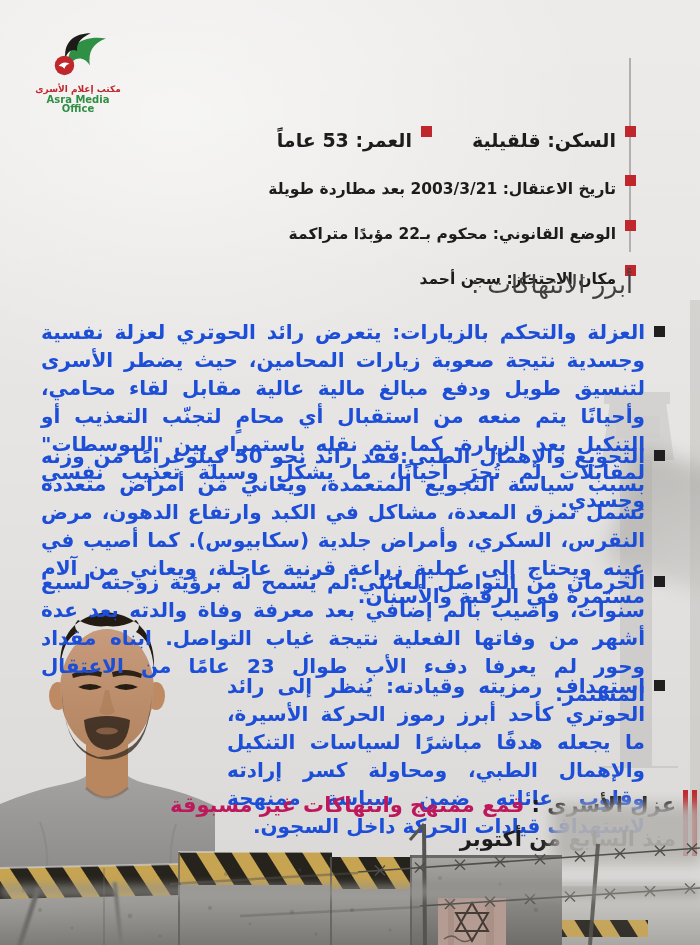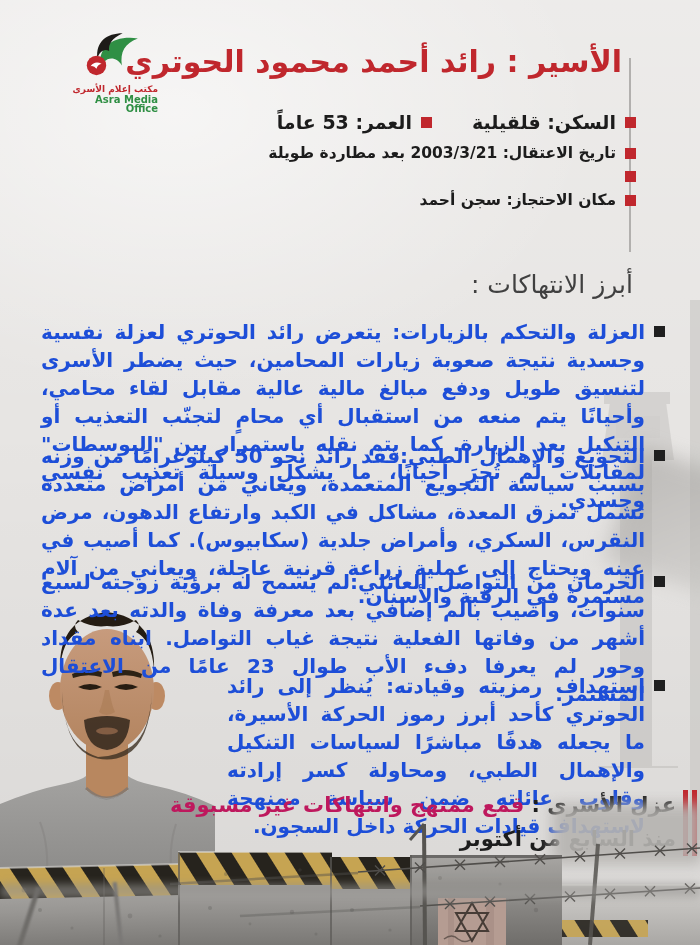--- a/index.html
+++ b/index.html
@@ -24,37 +24,37 @@
   .hutblur { position:absolute; left:552px; top:804px; width:150px; height:60px; z-index:4;
     background:#b6b4b1; filter:blur(7px); opacity:.9; }
   .blurbar { position:absolute; left:0; top:884px; width:700px; height:14px; z-index:6;
     background:linear-gradient(#8c8a87,#a5a3a0); filter:blur(4px); opacity:.6; }
   .pole1 { position:absolute; left:26px; top:886px; width:5px; height:64px; z-index:6;
     background:#6e6c69; filter:blur(1px); transform:rotate(18deg); }
   .pole2 { position:absolute; left:116px; top:882px; width:4px; height:64px; z-index:6;
     background:#7a7876; filter:blur(1.2px); transform:rotate(-6deg); }
 
   
-  .logo { position:absolute; left:30px; top:30px; width:96px; z-index:3; text-align:right; direction:ltr;margin-left:32px; }
+  .logo { position:absolute; left:30px; top:30px; width:96px; z-index:3; text-align:center; direction:ltr; }
   .logo svg { display:block; margin:0 auto; }
   .logo-ar { font-size:9px; font-weight:bold; color:#c0272d; line-height:11px; }
   .logo-en { font-size:10px; font-weight:bold; color:#2f8f44; line-height:9px; }
 
   
   .title { position:absolute; top:44px; right:78px; margin:0; z-index:3;
     font-size:30px; font-weight:bold; color:#c0272d; letter-spacing:0; }
   .vline { position:absolute; right:69px; top:58px; width:2px; height:194px;
     background:#b2b0ae; z-index:2; }
 
   
   .profile { position:absolute; top:111px; right:64px; z-index:3; }
   .prow { display:flex; align-items:center; margin-bottom:9px; }
   .sq { flex:0 0 auto; width:11px; height:11px; background:#c0272d; margin-left:9px; }
   .sq.dark { background:#1f1f1f; }
-  .ptxt { font-size:15.5px; font-weight:bold; white-space:nowrap; }
+  .ptxt { font-size:15.5px; font-weight:bold; white-space:nowrap;margin-top:18px; }
   .ptxt.lg { font-size:19px; }
   .prow.lg { margin-bottom:11px; }
   .age-gap { margin-right:40px; }
 
   
   .vio-heading { position:absolute; top:270px; right:67px; margin:0; z-index:3;
     font-size:25px; font-weight:normal; color:#404040; }
   .para { position:absolute; right:55px; width:604px; z-index:3;
     font-size:20px; line-height:28px; font-weight:bold; color:#1d4ed8;
     text-align:justify; }
@@ -100,36 +100,36 @@
     <svg width="76" height="54" viewBox="0 0 90 60">
       <path d="M34,46 C28,16 52,4 78,8 C62,14 57,24 59,40 C54,31 44,29 38,36 Z" fill="#2f8f44"></path>
       <path d="M30,32 C28,12 41,2 60,2 C47,8 43,15 44,23 C38,19 32,24 30,32 Z" fill="#1d1b18"></path>
       <circle cx="29" cy="40" r="11.5" fill="#c0272d"></circle>
       <path d="M22,41 q5,-7 13,-3 q-5,1 -6,6 q-3,-4 -7,-3 Z" fill="#ffffff"></path>
     </svg>
     <div class="logo-ar">مكتب إعلام الأسرى</div>
     <div class="logo-en">Asra Media Office</div>
   </div>
 
-  <h1 class="title">الأسير : رائد أحمد محمود الحوتري</h1>
   <div class="vline"></div>
 
   <div class="profile">
     <div class="prow lg">
       <span class="sq"></span>
       <span class="ptxt lg">السكن: قلقيلية</span>
       <span class="sq age-gap"></span>
       <span class="ptxt lg">العمر: 53 عاماً</span>
     </div>
     <div class="prow">
       <span class="sq"></span>
       <span class="ptxt">تاريخ الاعتقال: 2003/3/21 بعد مطاردة طويلة</span>
     </div>
     <div class="prow">
       <span class="sq"></span>
+      <span class="ptxt">الوضع القانوني: محكوم بـ22 مؤبدًا متراكمة</span>
     </div>
     <div class="prow">
       <span class="sq"></span>
       <span class="ptxt">مكان الاحتجاز: سجن أحمد</span>
     </div>
   </div>
 
   <h2 class="vio-heading">أبرز الانتهاكات :</h2>
 
   <div class="para p1">

